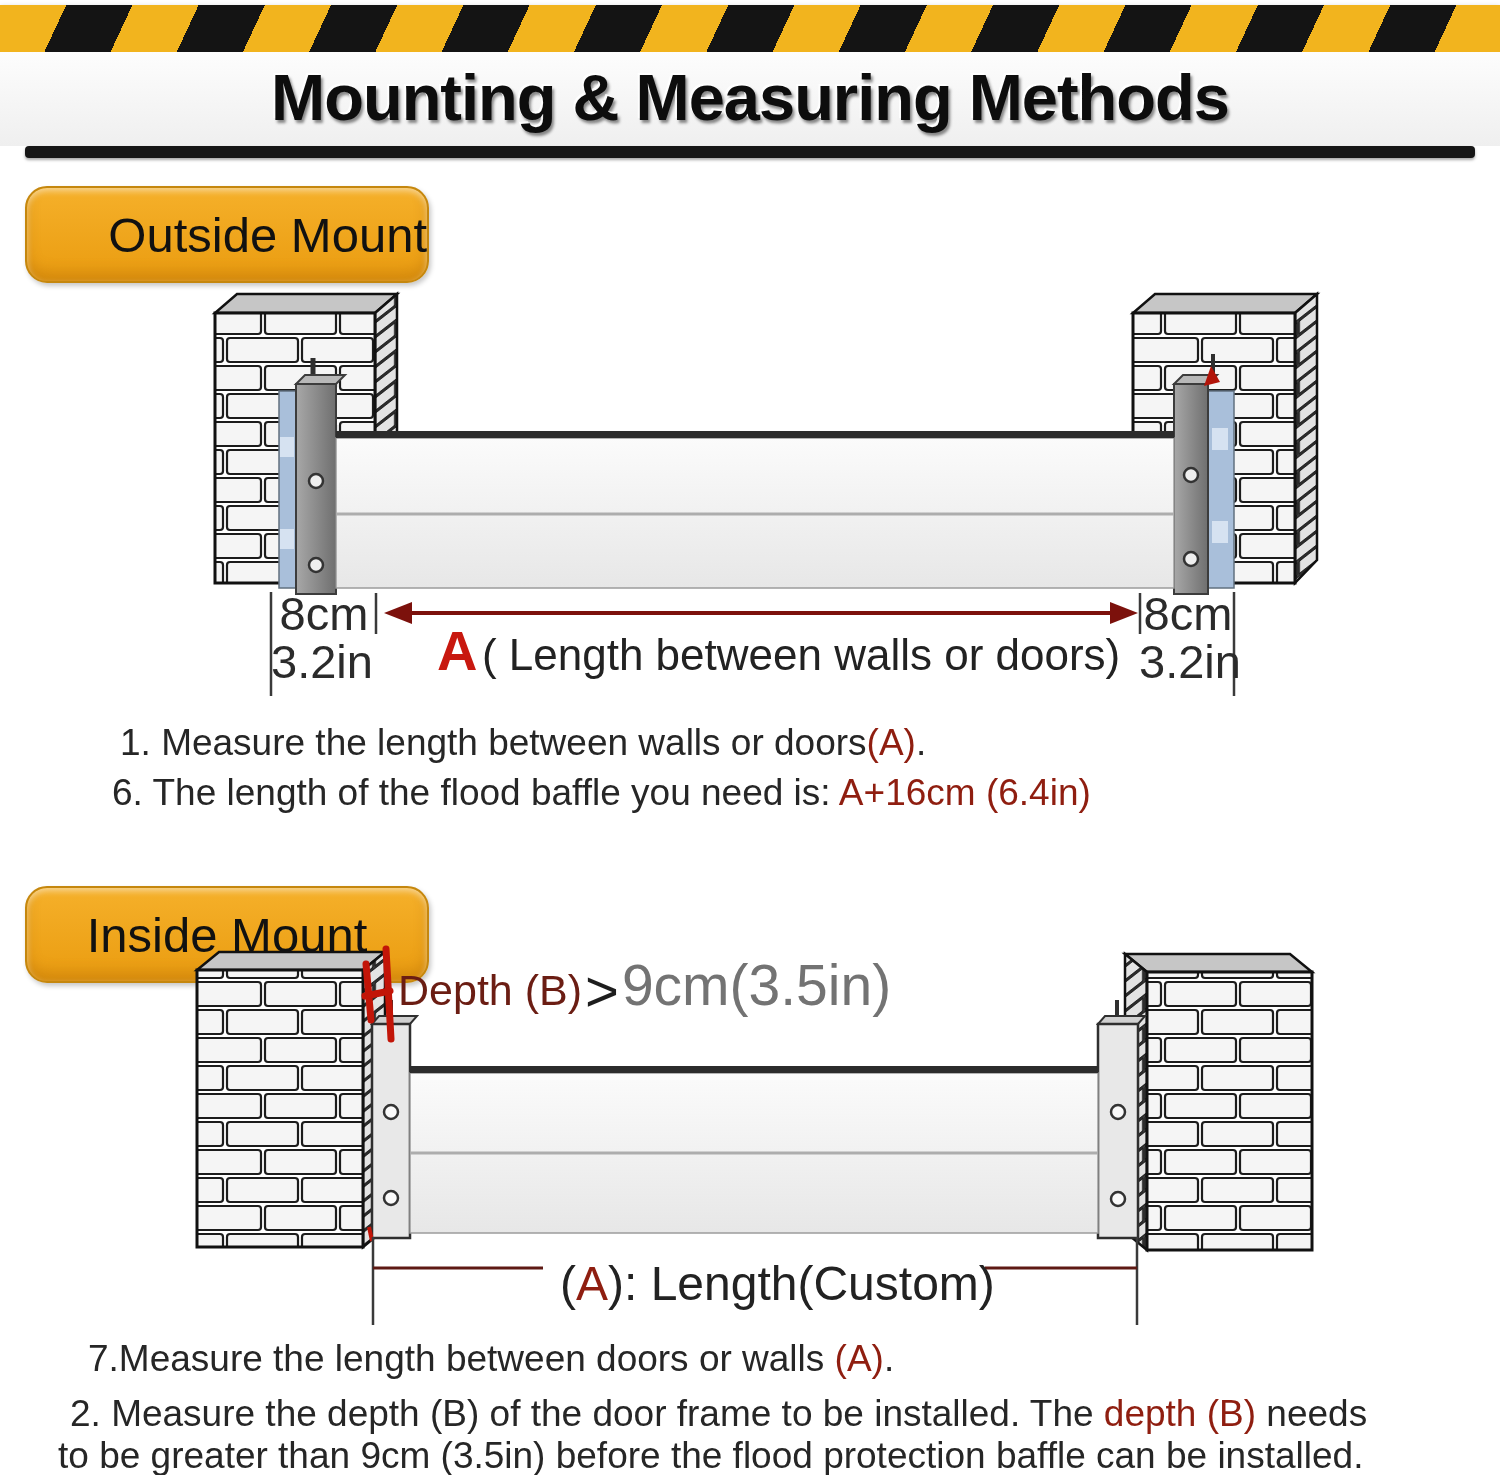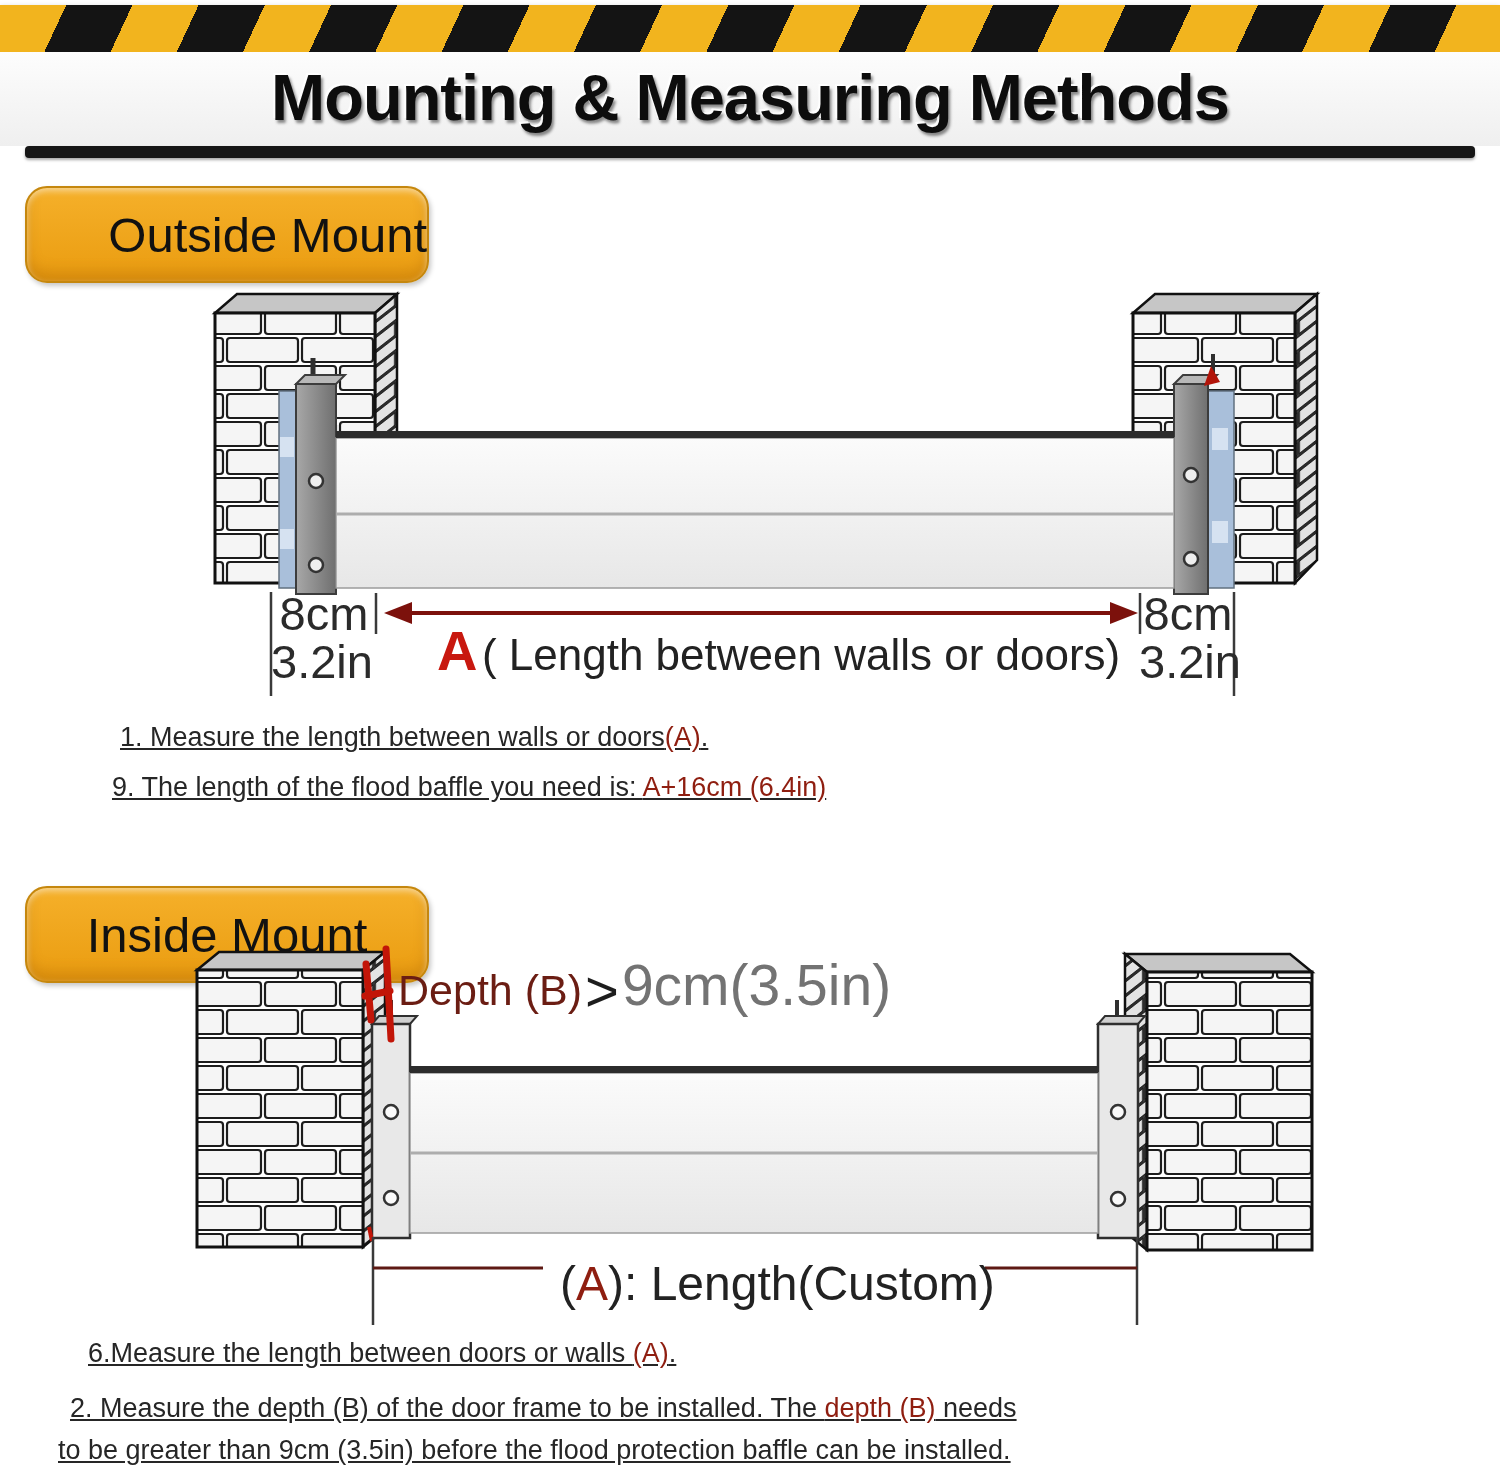--- a/index.html
+++ b/index.html
@@ -26,21 +26,21 @@
         display:flex;align-items:center;justify-content:center;
         font-size:49px;color:#111;}
   .badge1{top:186px;justify-content:flex-end;}
   .badge2{top:838px;margin-top:48px;}
 
   
   .diag{position:absolute;left:0;width:1500px;}
   svg text{font-family:"Liberation Sans",sans-serif;}
 
   
-  .step{position:absolute;font-size:27px;color:#262626;white-space:pre;text-decoration:underline;}
+  .step{position:absolute;font-size:37px;color:#262626;white-space:pre;}
   .maroon{color:#8f1e10;}
   .s1{left:120px;top:722px;}
   .s2{left:112px;top:772px;}
   .b1{left:88px;top:1338px;}
   .b2{left:70px;top:1393px;}
   .b3{left:58px;top:1435px;}
 
   
   .depth-note{position:absolute;left:398px;top:952px;white-space:pre;}
   .d-label{font-size:43px;color:#6b1d13;}
@@ -152,21 +152,21 @@
     <text x="322" y="678" font-size="47" fill="#2b2b2b" text-anchor="middle">3.2in</text>
     <text x="1188" y="630" font-size="47" fill="#2b2b2b" text-anchor="middle">8cm</text>
     <text x="1190" y="678" font-size="47" fill="#2b2b2b" text-anchor="middle">3.2in</text>
     <text x="437" y="670">
       <tspan font-size="56" font-weight="bold" fill="#c8180f">A</tspan>
       <tspan font-size="44" fill="#222">( Length between walls or doors)</tspan>
     </text>
   </svg>
 
   <div class="step s1"><span>1. Measure the length between walls or doors</span><span class="maroon">(A)</span><span>.</span></div>
-  <div class="step s2"><span>9. The length of the flood baffle you need is: </span><span class="maroon">A+16cm (6.4in)</span></div>
+  <div class="step s2"><span>6. The length of the flood baffle you need is: </span><span class="maroon">A+16cm (6.4in)</span></div>
 
   <div class="badge badge2">
     <span>Inside Mount</span>
   </div>
 
   <div class="depth-note"><span class="d-label">Depth (B)</span><span class="d-gt">&gt;</span><span class="d-val">9cm(3.5in)</span></div>
 
   <svg class="diag" style="top:940px;height:395px" viewBox="0 940 1500 395">
 
     <g>
@@ -214,17 +214,17 @@
       <line x1="373" y1="1237" x2="373" y2="1325" stroke="#3a3a3a" stroke-width="2.5"></line>
       <line x1="1137" y1="1237" x2="1137" y2="1325" stroke="#3a3a3a" stroke-width="2.5"></line>
       <line x1="373" y1="1268" x2="543" y2="1268" stroke="#5e1a14" stroke-width="3"></line>
       <line x1="985" y1="1268" x2="1137" y2="1268" stroke="#5e1a14" stroke-width="3"></line>
     </g>
     <text x="560" y="1300">
       <tspan font-size="48" fill="#222">(</tspan><tspan font-size="48" fill="#8f1e10">A</tspan><tspan font-size="48" fill="#222">): Length(Custom)</tspan>
     </text>
   </svg>
 
-  <div class="step b1"><span>6.Measure the length between doors or walls </span><span class="maroon">(A)</span><span>.</span></div>
+  <div class="step b1"><span>7.Measure the length between doors or walls </span><span class="maroon">(A)</span><span>.</span></div>
   <div class="step b2"><span>2. Measure the depth (B) of the door frame to be installed. The </span><span class="maroon">depth (B)</span><span> needs</span></div>
   <div class="step b3">to be greater than 9cm (3.5in) before the flood protection baffle can be installed.</div>
 
 </div>
 
 </body></html>

